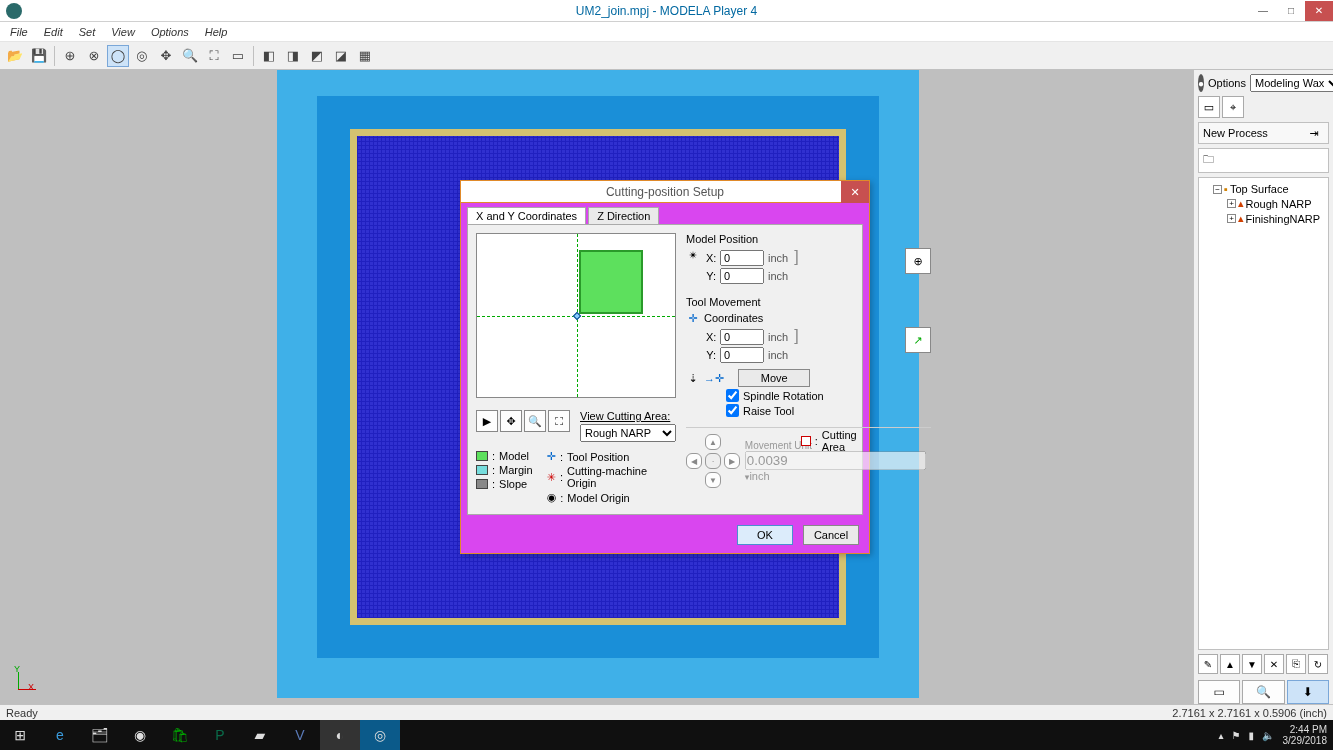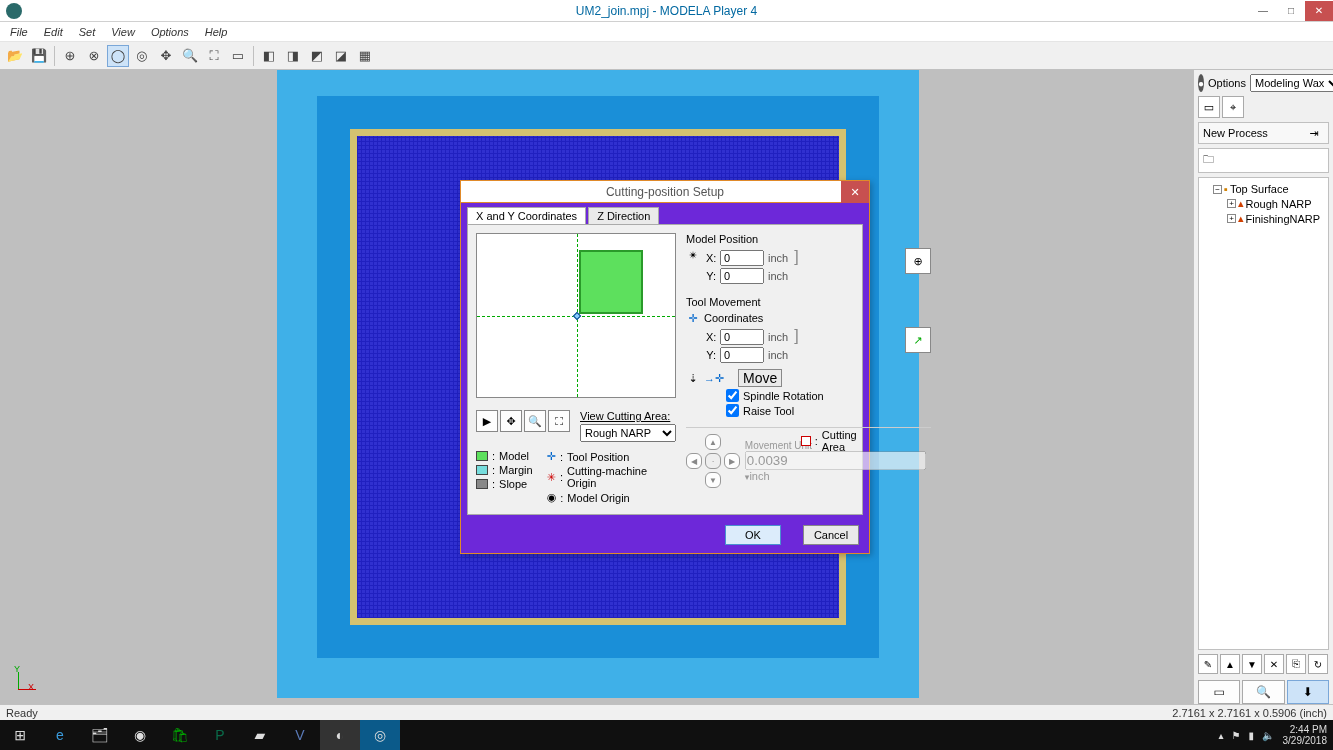--- a/index.html
+++ b/index.html
@@ -66,21 +66,21 @@
 
 
 .taskbar { position: absolute; bottom: 0; left: 0; right: 0; height: 30px; background: #101010; display: flex; align-items: center; }
 .taskbar .tbicon { width: 40px; height: 30px; display: flex; align-items: center; justify-content: center; font-size: 14px; color: #ddd; }
 .taskbar .tbicon.active { background: #333; }
 .taskbar .tbicon.accent { background: #0b5a8a; }
 .taskbar .tray { margin-left: auto; display: flex; align-items: center; color: #ddd; font-size: 10px; padding-right: 6px; gap: 8px; }
 .taskbar .tray .clock { text-align: right; line-height: 11px; }
 
 
-.dialog { position: absolute; left: 460px; top: 180px; width: 410px; background: #6d28d9; border: 1px solid #e08a2a; box-shadow: 2px 2px 6px rgba(0,0,0,.25); }
+.dialog { position: absolute; left: 460px; top: 180px; width: 410px; background: #d946ef; border: 1px solid #e08a2a; box-shadow: 2px 2px 6px rgba(0,0,0,.25); }
 .dlg-title { height: 22px; background: #fff; display: flex; align-items: center; justify-content: center; position: relative; color: #555; font-size: 12px; border-bottom: 1px solid #e08a2a; }
 .dlg-title .dclose { position: absolute; right: 0; top: 0; width: 28px; height: 22px; background: #c75050; color: #fff; display:flex;align-items:center;justify-content:center;font-size:11px; }
 .dlg-tabs { display: flex; padding: 4px 6px 0 6px; gap: 2px; }
 .dlg-tab { padding: 2px 8px; border: 1px solid #aaa; border-bottom: none; background: #fff; font-size: 11px; }
 .dlg-tab.inactive { background: #eaeaea; }
 .dlg-body { margin: 0 6px 6px 6px; border: 1px solid #aaa; background: #f0f0f0; padding: 8px; display: flex; gap: 10px; }
 .dlg-left { width: 200px; }
 .dlg-preview { width: 200px; height: 165px; background: #fff; border: 1px solid #888; position: relative; }
 .dlg-preview .cross-h { position: absolute; top: 82px; left: 0; right: 0; border-top: 1px dashed #c00; }
 .dlg-preview .cross-v { position: absolute; left: 100px; top: 0; bottom: 0; border-left: 1px dashed #c00; }
@@ -97,27 +97,27 @@
 .dlg-right { flex: 1; font-size: 11px; }
 .dlg-field { margin-bottom: 10px; }
 .dlg-field .flabel { margin-bottom: 3px; }
 .dlg-field .frow { display: flex; align-items: center; gap: 4px; margin: 2px 0; }
 .dlg-field .frow .xl { width: 10px; text-align: right; }
 .dlg-field input[type=text] { width: 44px; height: 16px; font-size: 11px; padding: 0 2px; }
 .dlg-field .unit { color: #555; }
 .dlg-field .picon { width: 14px; height: 14px; display:inline-flex;align-items:center;justify-content:center; }
 .dlg-field .actbtn { width: 26px; height: 26px; border: 1px solid #888; background: #fff; display:flex;align-items:center;justify-content:center; margin-left: auto; }
 .dlg-field .coords-wrap { display: flex; gap: 6px; align-items: flex-start; }
-.dlg-field .movebtn { width: 44px; height: 18px; border: 1px solid #888; background: #eaeaea; font-size: 14px; }
+.dlg-field .movebtn { width: 72px; height: 18px; border: 1px solid #888; background: #eaeaea; font-size: 11px; }
 .dlg-chk { display: flex; align-items: center; gap: 4px; margin: 2px 0 2px 40px; }
 .dlg-dpad { display:flex; align-items:center; gap:10px;}
 .dlg-dpad .pad { width: 54px; height: 54px; position: relative; }
 .dlg-dpad .pbtn { position: absolute; width: 16px; height: 16px; border: 1px solid #999; border-radius: 6px; background: #fdfdfd; font-size: 8px; display:flex;align-items:center;justify-content:center;color:#888; }
 .dlg-dpad .mu { color:#999; font-size: 10px; }
-.dlg-btns { display: flex; justify-content: flex-end; gap: 22px; padding: 4px 10px 8px; }
+.dlg-btns { display: flex; justify-content: flex-end; gap: 10px; padding: 4px 10px 8px; }
 .dlg-btns button { width: 56px; height: 20px; border: 1px solid #888; background: #eaeaea; font-size: 11px; }
 .dlg-btns button.ok { border: 1px solid #4a90d0; background: #dcecfb; }
 hr.sep { border: none; border-top: 1px solid #ccc; margin: 6px 0; }
 </style>
 </head>
 <body>
 
 <div class="titlebar">
   <div class="appicon"></div>
   <div class="title">UM2_join.mpj - MODELA Player 4</div>

